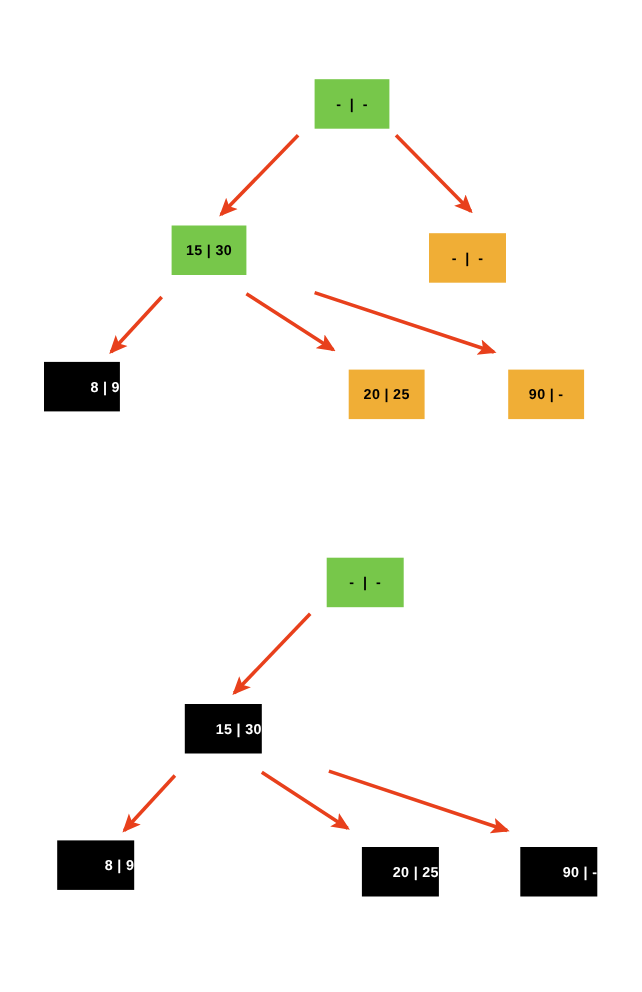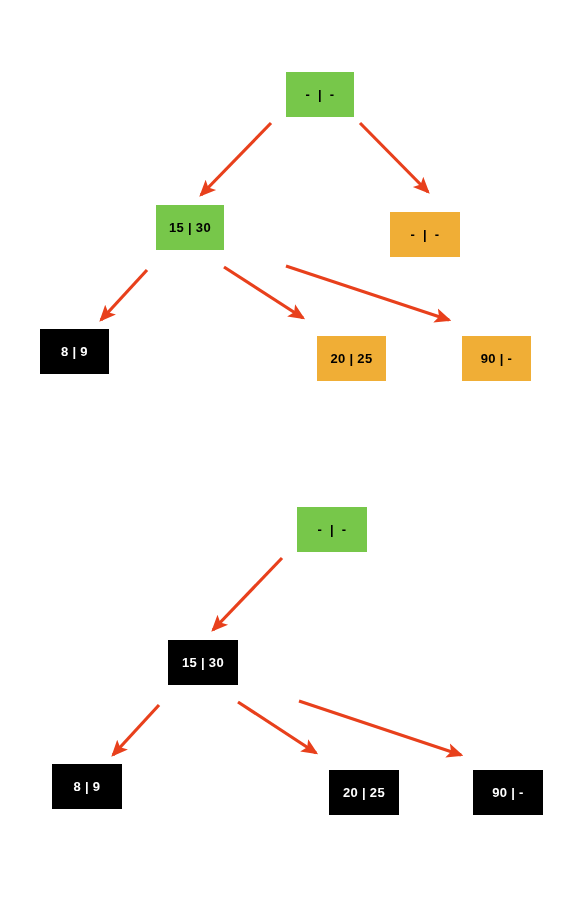--- a/index.html
+++ b/index.html
@@ -45,20 +45,21 @@
     background: #77c74a;
     color: #000000;
   }
   .node.orange {
     background: #f0ae36;
     color: #000000;
   }
   .node.black {
     background: #000000;
     color: #ffffff;
+    justify-content: flex-end;
   }
 </style>
 </head>
 <body>
 
 <div id="canvas">
   <svg class="arrow-layer" id="arrow-layer" viewBox="0 0 584 902" xmlns="http://www.w3.org/2000/svg">
       <defs>
         <marker id="arrowhead" viewBox="0 0 10 10" refX="8.5" refY="5" markerWidth="5.2" markerHeight="5.2" orient="auto-start-reverse" markerUnits="strokeWidth">
           <path d="M 0 0.6 L 10 5 L 0 9.4 L 2.2 5 Z" fill="#e8401c"></path>

